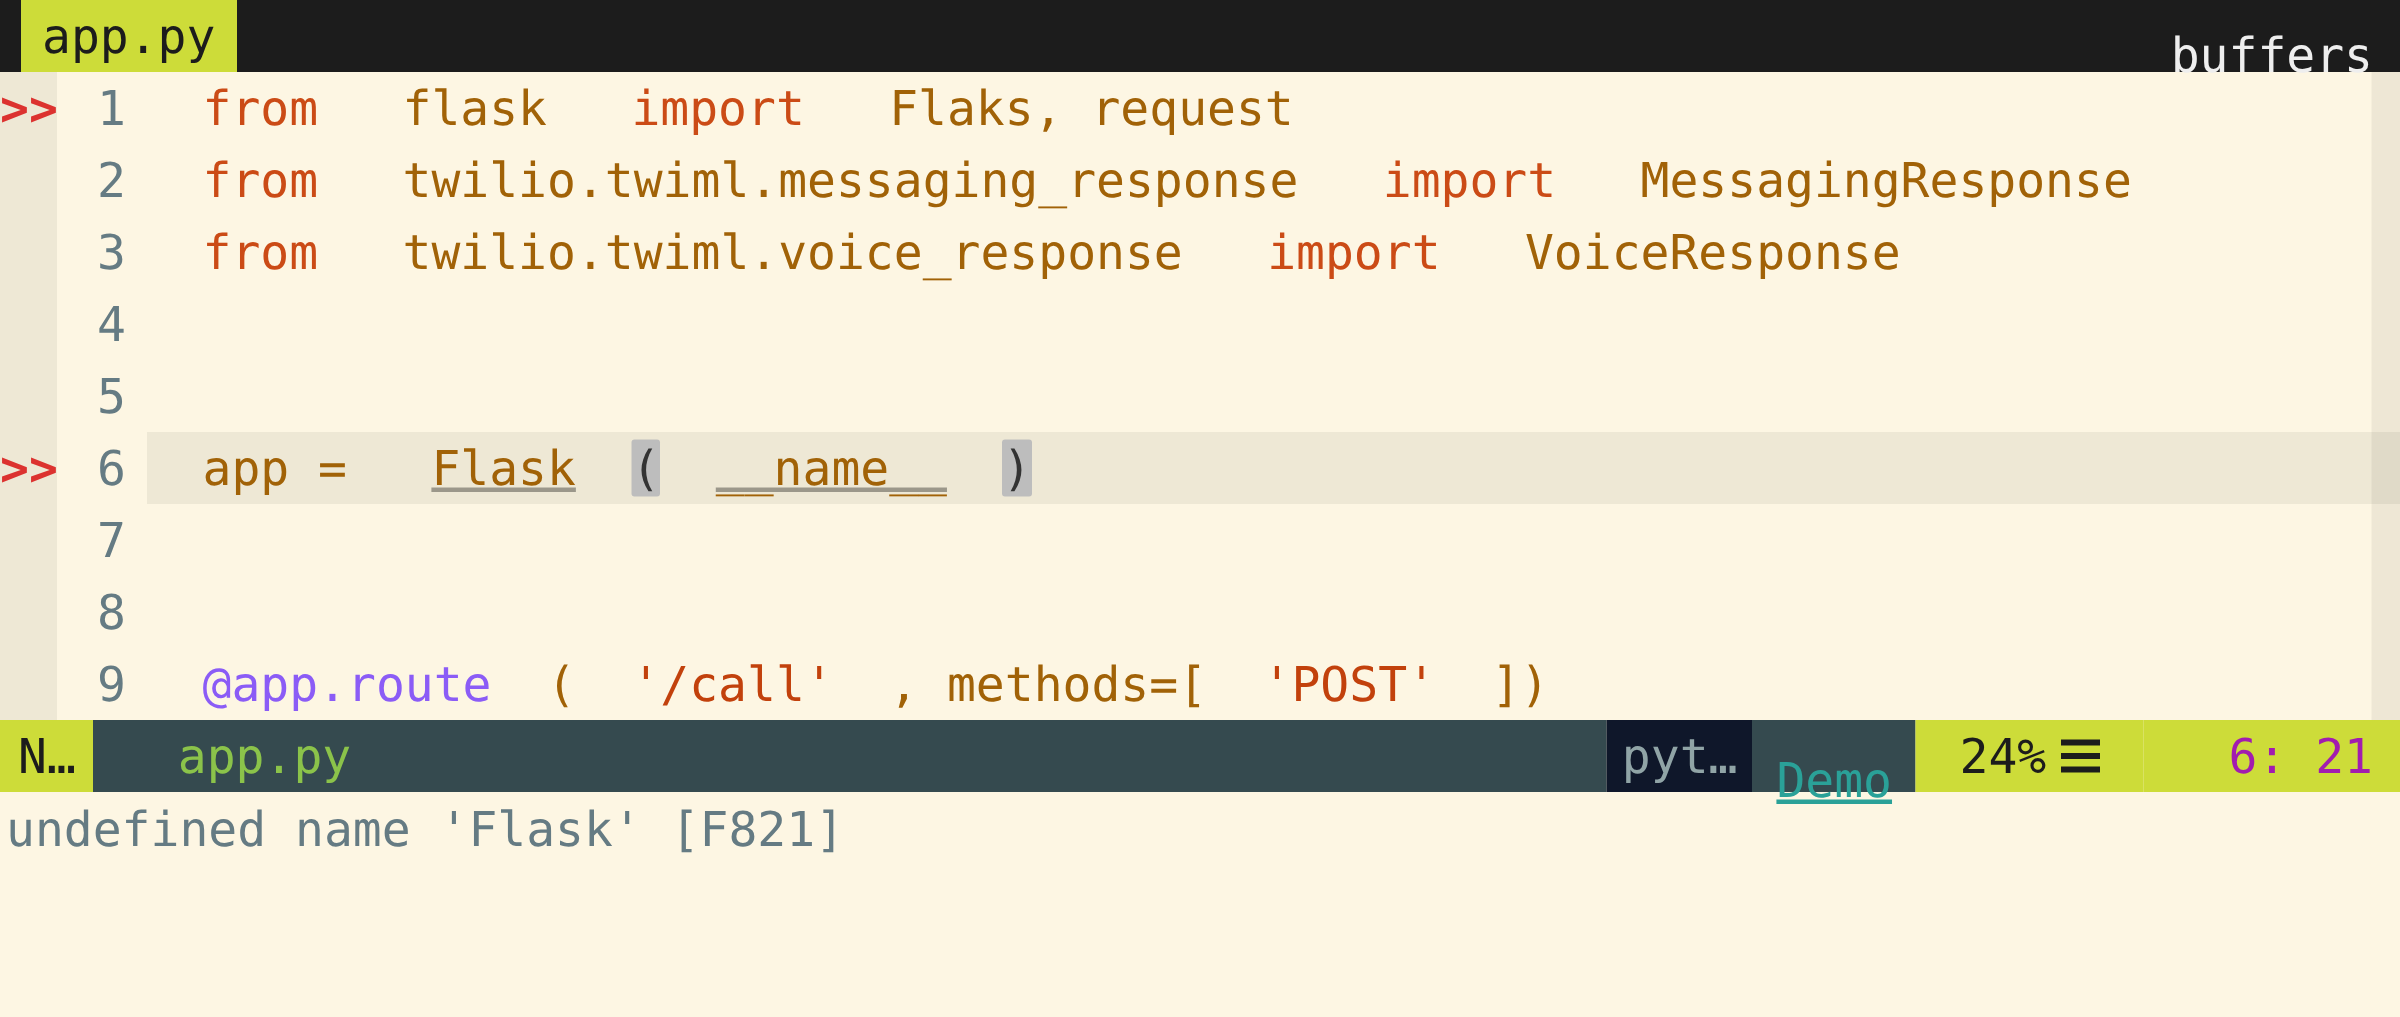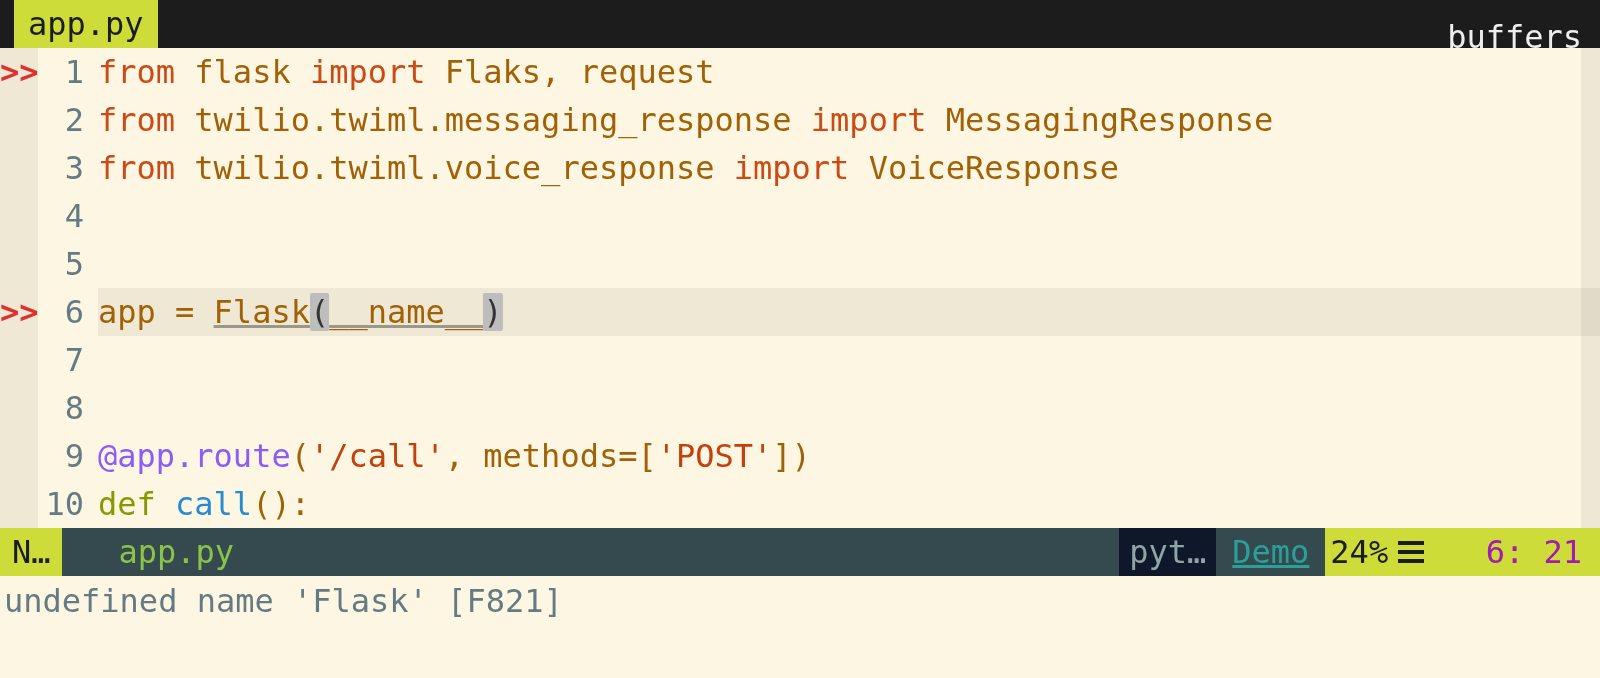--- a/index.html
+++ b/index.html
@@ -48,21 +48,21 @@
   }
   .sign-error { color: #dc322f; }
   .lnum {
     width: 60px;
     text-align: right;
     padding-right: 14px;
     background: #fdf6e3;
     white-space: pre;
   }
   .code { flex: 1; }
-  .code > span { white-space: pre; }
+  .code > span { white-space: pre; margin-left: 37px; }
   .kw-from, .kw-import { color: #cb4b16; }
   .id { color: #a16207; }
   .at { color: #8b5cf6; }
   .name { color: #268bd2; }
   .def { color: #859900; }
   .string { color: #c2410c; }
   .underline { text-decoration: underline; text-decoration-color: rgba(0,0,0,.35); }
   .current-line { background: #eee8d5; }
   .colcol {
     width: 19px;
@@ -98,27 +98,27 @@
   }
   .status-ft {
     background: #0f172a;
     color: #90a4a6;
     padding: 0 10px;
     white-space: nowrap;
   }
   .status-branch {
     background: #354a4f;
     color: #2aa198;
-    padding: 0 16px;
+    padding: 16px 16px;
     text-decoration: underline;
   }
   .status-pct {
     background: #cddc39;
     color: #1c1c1c;
-    padding: 0 5px;
+    padding: 0 29px;
     display: flex;
     align-items: center;
     gap: 10px;
     justify-content: center;
   }
   .status-pos {
     background: #cddc39;
     color: #a21caf;
     padding: 0 18px;
     white-space: pre;
@@ -156,21 +156,20 @@
 <div class="editor" id="editor">
     <div class="line"><div class="sign sign-error">&gt;&gt;</div><div class="lnum">1</div><div class="code"><span class="kw-from">from </span><span class="id">flask </span><span class="kw-import">import </span><span class="id">Flaks, request</span></div><div class="colcol"></div></div>
     <div class="line"><div class="sign"></div><div class="lnum">2</div><div class="code"><span class="kw-from">from </span><span class="id">twilio.twiml.messaging_response </span><span class="kw-import">import </span><span class="id">MessagingResponse</span></div><div class="colcol"></div></div>
     <div class="line"><div class="sign"></div><div class="lnum">3</div><div class="code"><span class="kw-from">from </span><span class="id">twilio.twiml.voice_response </span><span class="kw-import">import </span><span class="id">VoiceResponse</span></div><div class="colcol"></div></div>
     <div class="line"><div class="sign"></div><div class="lnum">4</div><div class="code"><span class="id"> </span></div><div class="colcol"></div></div>
     <div class="line"><div class="sign"></div><div class="lnum">5</div><div class="code"><span class="id"> </span></div><div class="colcol"></div></div>
     <div class="line current-line"><div class="sign sign-error">&gt;&gt;</div><div class="lnum">6</div><div class="code"><span class="id">app = </span><span class="id underline">Flask</span><span class="bracket-match">(</span><span class="id underline">__name__</span><span class="bracket-match">)</span></div><div class="colcol"></div></div>
     <div class="line"><div class="sign"></div><div class="lnum">7</div><div class="code"><span class="id"> </span></div><div class="colcol"></div></div>
     <div class="line"><div class="sign"></div><div class="lnum">8</div><div class="code"><span class="id"> </span></div><div class="colcol"></div></div>
     <div class="line"><div class="sign"></div><div class="lnum">9</div><div class="code"><span class="at">@app.route</span><span class="id">(</span><span class="string">'/call'</span><span class="id">, methods=[</span><span class="string">'POST'</span><span class="id">])</span></div><div class="colcol"></div></div>
-    <div class="line"><div class="sign"></div><div class="lnum">10</div><div class="code"><span class="def">def </span><span class="name">call</span><span class="id">():</span></div><div class="colcol"></div></div>
   </div>
 
 <div class="statusbar">
   <div class="status-mode">N…</div>
   <div class="status-file">  <span>app.py</span></div>
   <div class="status-ft">pyt…</div>
   <div class="status-branch">Demo</div>
   <div class="status-pct">
     <span>24%</span>
     <span class="hamburger-icon">

